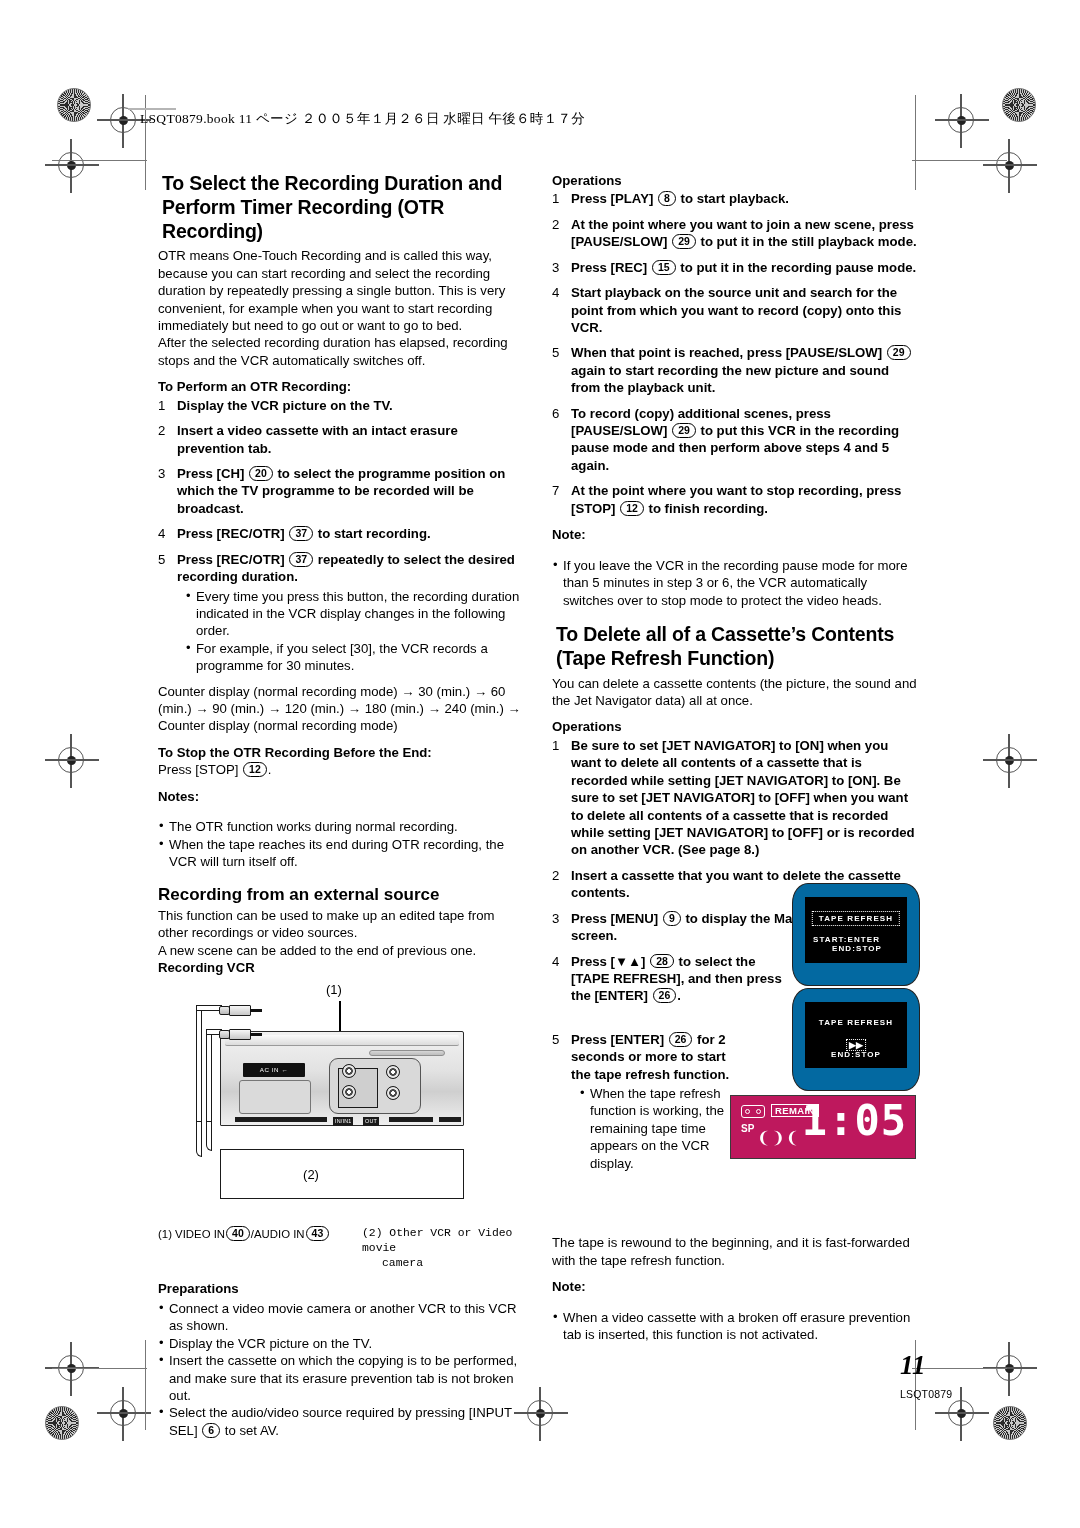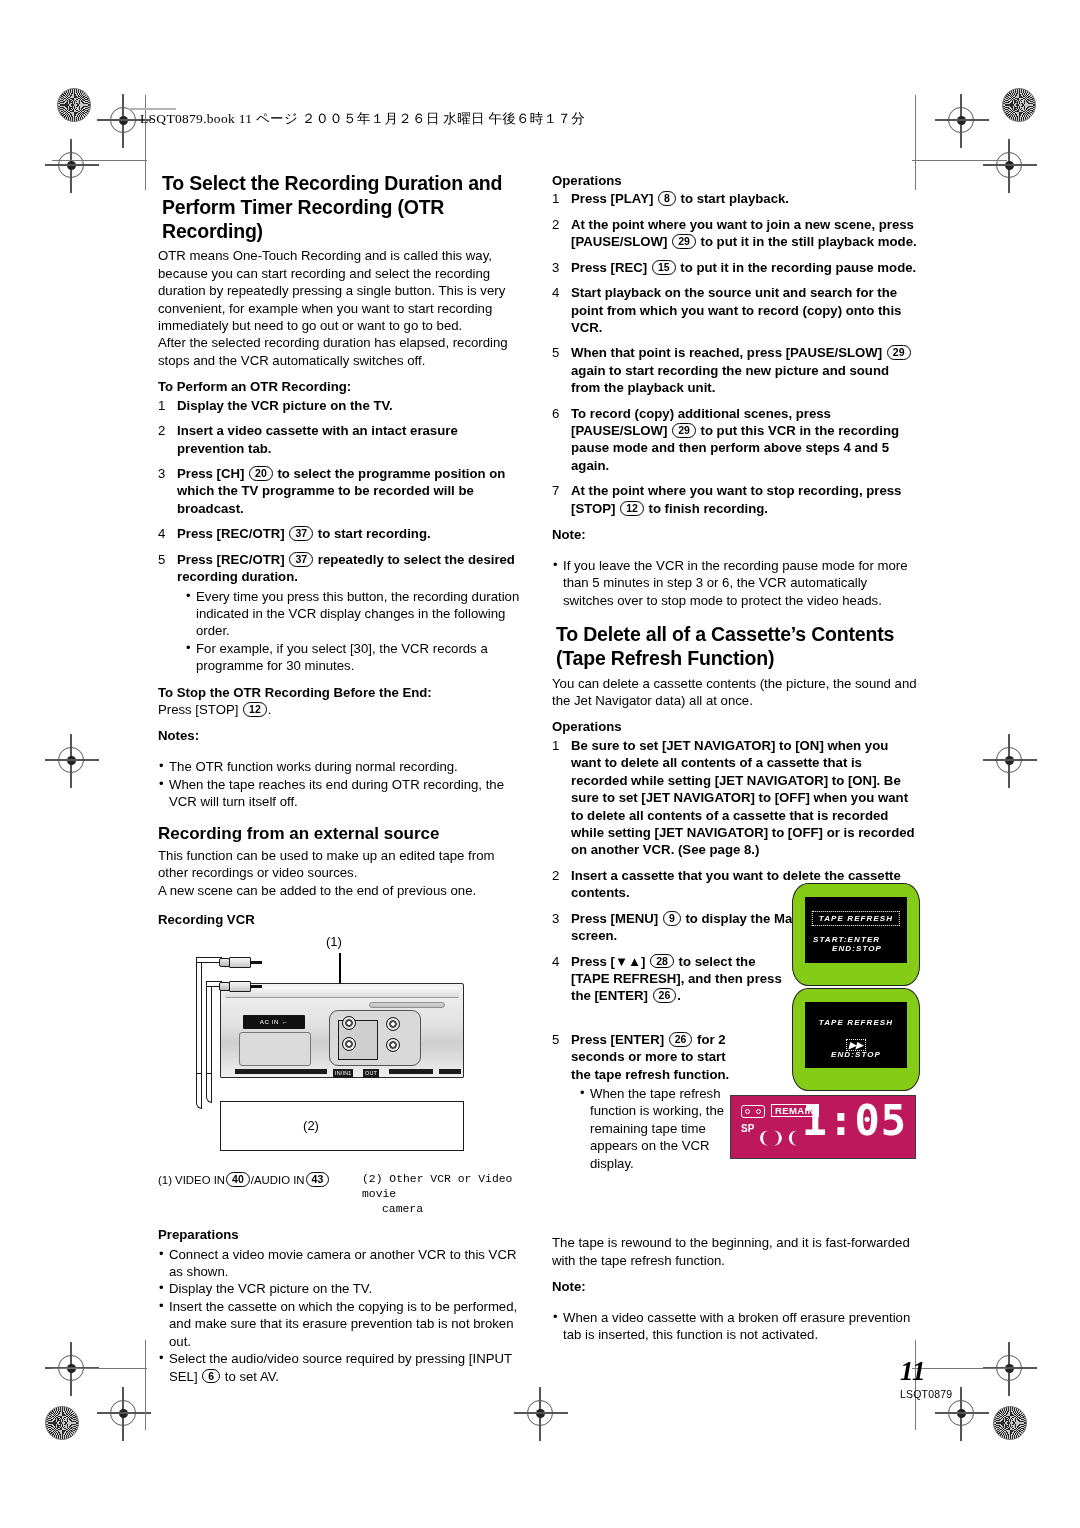--- a/index.html
+++ b/index.html
@@ -133,21 +133,21 @@
     line-height: 1.18;
     vertical-align: 1px;
     margin: 0 1px;
     min-width: 15px;
     text-align: center;
   }
 
   .notes-head { font-weight: bold; margin-top: 9px; }
 
   
-  .diagram { position: relative; margin-top: 12px; height: 255px; }
+  .diagram { position: relative; margin-top: 0; height: 255px; }
   .diag-title { font-weight: bold; font-size: 13.2px; }
 
   .callout-1 {
     position: absolute; left: 168px; top: 22px;
     font-size: 13px;
   }
   .callout-line {
     position: absolute; left: 181px; top: 42px;
     width: 1.6px; height: 102px; background: #000;
   }
@@ -266,34 +266,33 @@
     background: #fff;
   }
   .callout-2 {
     position: absolute; left: 0; top: 190px;
     width: 306px; height: 50px;
     display: flex; align-items: center; justify-content: center;
     font-size: 13px;
   }
 
   .caption-row {
-    display: flex; gap: 8px; margin-top: 6px; font-size: 11.4px;
+    display: flex; gap: 8px; margin-top: 12px; font-size: 11.4px;
   }
   .caption-a { width: 196px; }
   .caption-b { flex: 1; font-family: Liberation Mono, monospace; }
   .caption-b .sub2 { margin-left: 20px; }
 
   
   .tvfig {
     position: absolute;
     width: 128px; height: 103px;
     border: 1.6px solid #222;
     border-radius: 16px/20px;
-    background: #84cc16;
-    font-style: italic;
+    background: #0369a1;
   }
   .tvfig .screen {
     position: absolute;
     left: 12px; top: 13px; right: 12px; height: 66px;
     background: #000;
     color: #fff;
     font-size: 8px;
     letter-spacing: 1.1px;
     font-weight: bold;
   }
@@ -375,21 +374,21 @@
   .folio .num {
     font-family: "Liberation Serif", serif;
     font-size: 27px;
     font-weight: bold;
     font-style: italic;
     line-height: 1;
   }
   .folio .code {
     font-size: 10.5px;
     letter-spacing: 0.2px;
-    margin-top: 3px;
+    margin-top: 9px;
   }
 </style>
 </head>
 <body>
 
 <div class="starburst" style="left:57px; top:88px;"></div>
 <div class="starburst" style="left:1002px; top:88px;"></div>
 <div class="starburst" style="left:45px; top:1406px;"></div>
 <div class="starburst" style="left:993px; top:1406px;"></div>
 
@@ -474,20 +473,21 @@
       <span>Press [REC/OTR]</span>
       <span class="ref">37</span>
       <span>repeatedly to select the desired recording duration.</span>
       <ul class="bul indent">
         <li>Every time you press this button, the recording duration indicated in the VCR display changes in the following order.</li>
         <li>For example, if you select [30], the VCR records a programme for 30 minutes.</li>
       </ul>
     </li>
   </ol>
 
+  <p class="body gap">Counter display (normal recording mode) → 30 (min.) → 60 (min.) → 90 (min.) → 120 (min.) → 180 (min.) → 240 (min.) → Counter display (normal recording mode)</p>
 
   <p class="lead">To Stop the OTR Recording Before the End:</p>
   <p class="body">
     <span>Press [STOP]</span>
     <span class="ref">12</span><span>.</span>
   </p>
 
   <p class="notes-head">Notes:</p>
   <ul class="bul">
     <li>The OTR function works during normal recording.</li>

